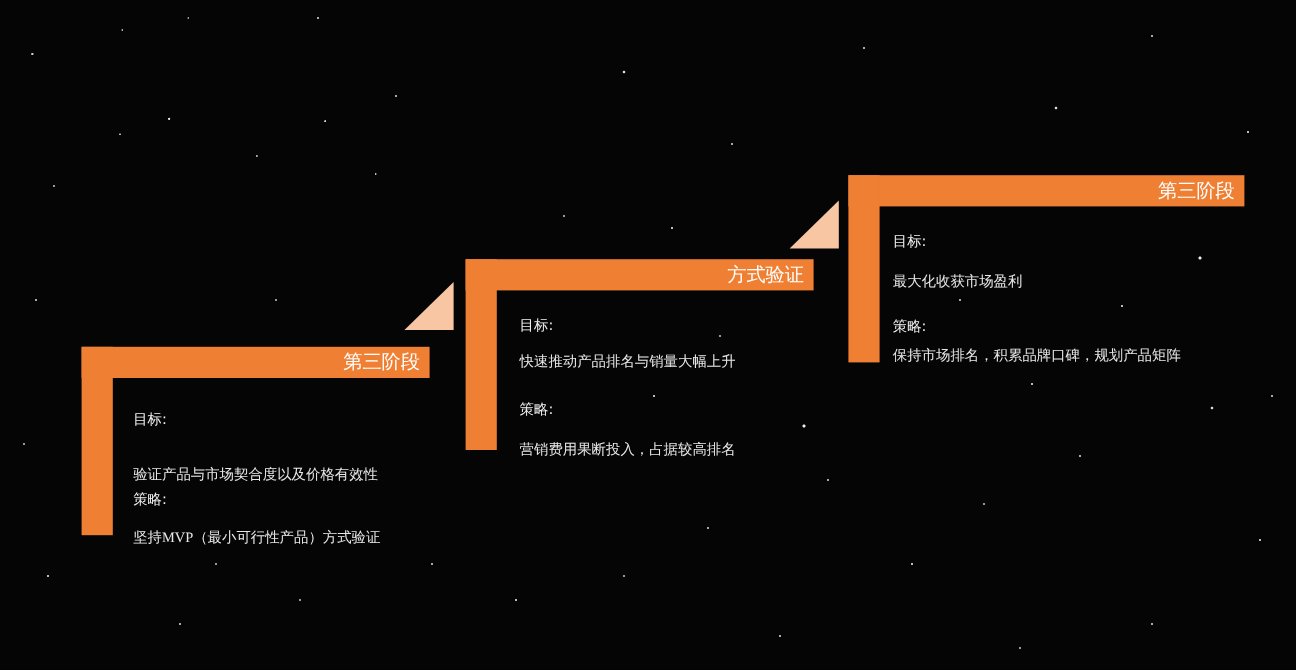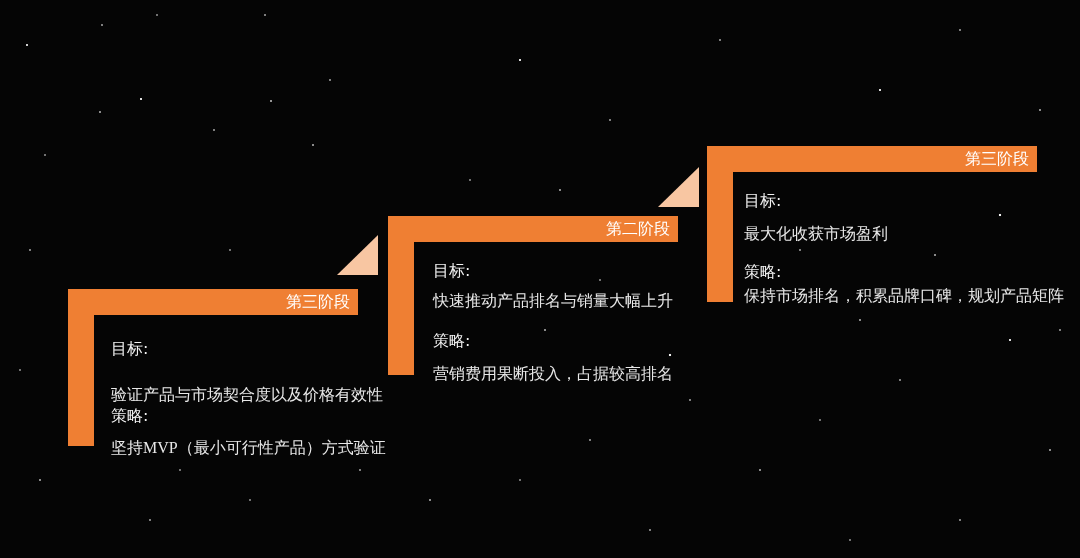--- a/index.html
+++ b/index.html
@@ -83,28 +83,28 @@
   }
   .triangle {
     position: absolute;
     width: 0; height: 0;
     border-style: solid;
     border-width: 0 0 40px 41px;
     border-color: transparent transparent #f8c6a2 transparent;
   }
   .heading {
     position: absolute;
-    font-size: 16px;
+    font-size: 12px;
     line-height: 18px;
     color: #f2f2f2;
     white-space: nowrap;
   }
   .body-text {
     position: absolute;
-    font-size: 16px;
+    font-size: 12px;
     line-height: 14px;
     color: #e8e8e8;
     white-space: nowrap;
   }
 </style>
 </head>
 <body>
 
 <div class="stars"></div>
 
@@ -116,21 +116,21 @@
   <div class="heading" style="left:111px; top:340px;">目标:</div>
   <div class="body-text" style="left:111px; top:388px;">验证产品与市场契合度以及价格有效性</div>
   <div class="heading" style="left:111px; top:407px;">策略:</div>
   <div class="body-text" style="left:111px; top:441px;font-family:Liberation Serif, serif;">坚持MVP（最小可行性产品）方式验证</div>
 </div>
 
 <div class="triangle" style="left:337px; top:235px;"></div>
 
 <div>
   <div class="hbar" style="left:388px; top:216px; width:290px;">
-    <span class="stage-title">第二阶段</span>
+    <span class="stage-title">方式验证</span>
   </div>
   <div class="vbar" style="left:388px; top:216px; height:159px;"></div>
   <div class="heading" style="left:433px; top:262px;">目标:</div>
   <div class="body-text" style="left:433px; top:294px;text-align:right;">快速推动产品排名与销量大幅上升</div>
   <div class="heading" style="left:433px; top:332px;">策略:</div>
   <div class="body-text" style="left:433px; top:367px;">营销费用果断投入，占据较高排名</div>
 </div>
 
 <div class="triangle" style="left:658px; top:167px;"></div>
 

